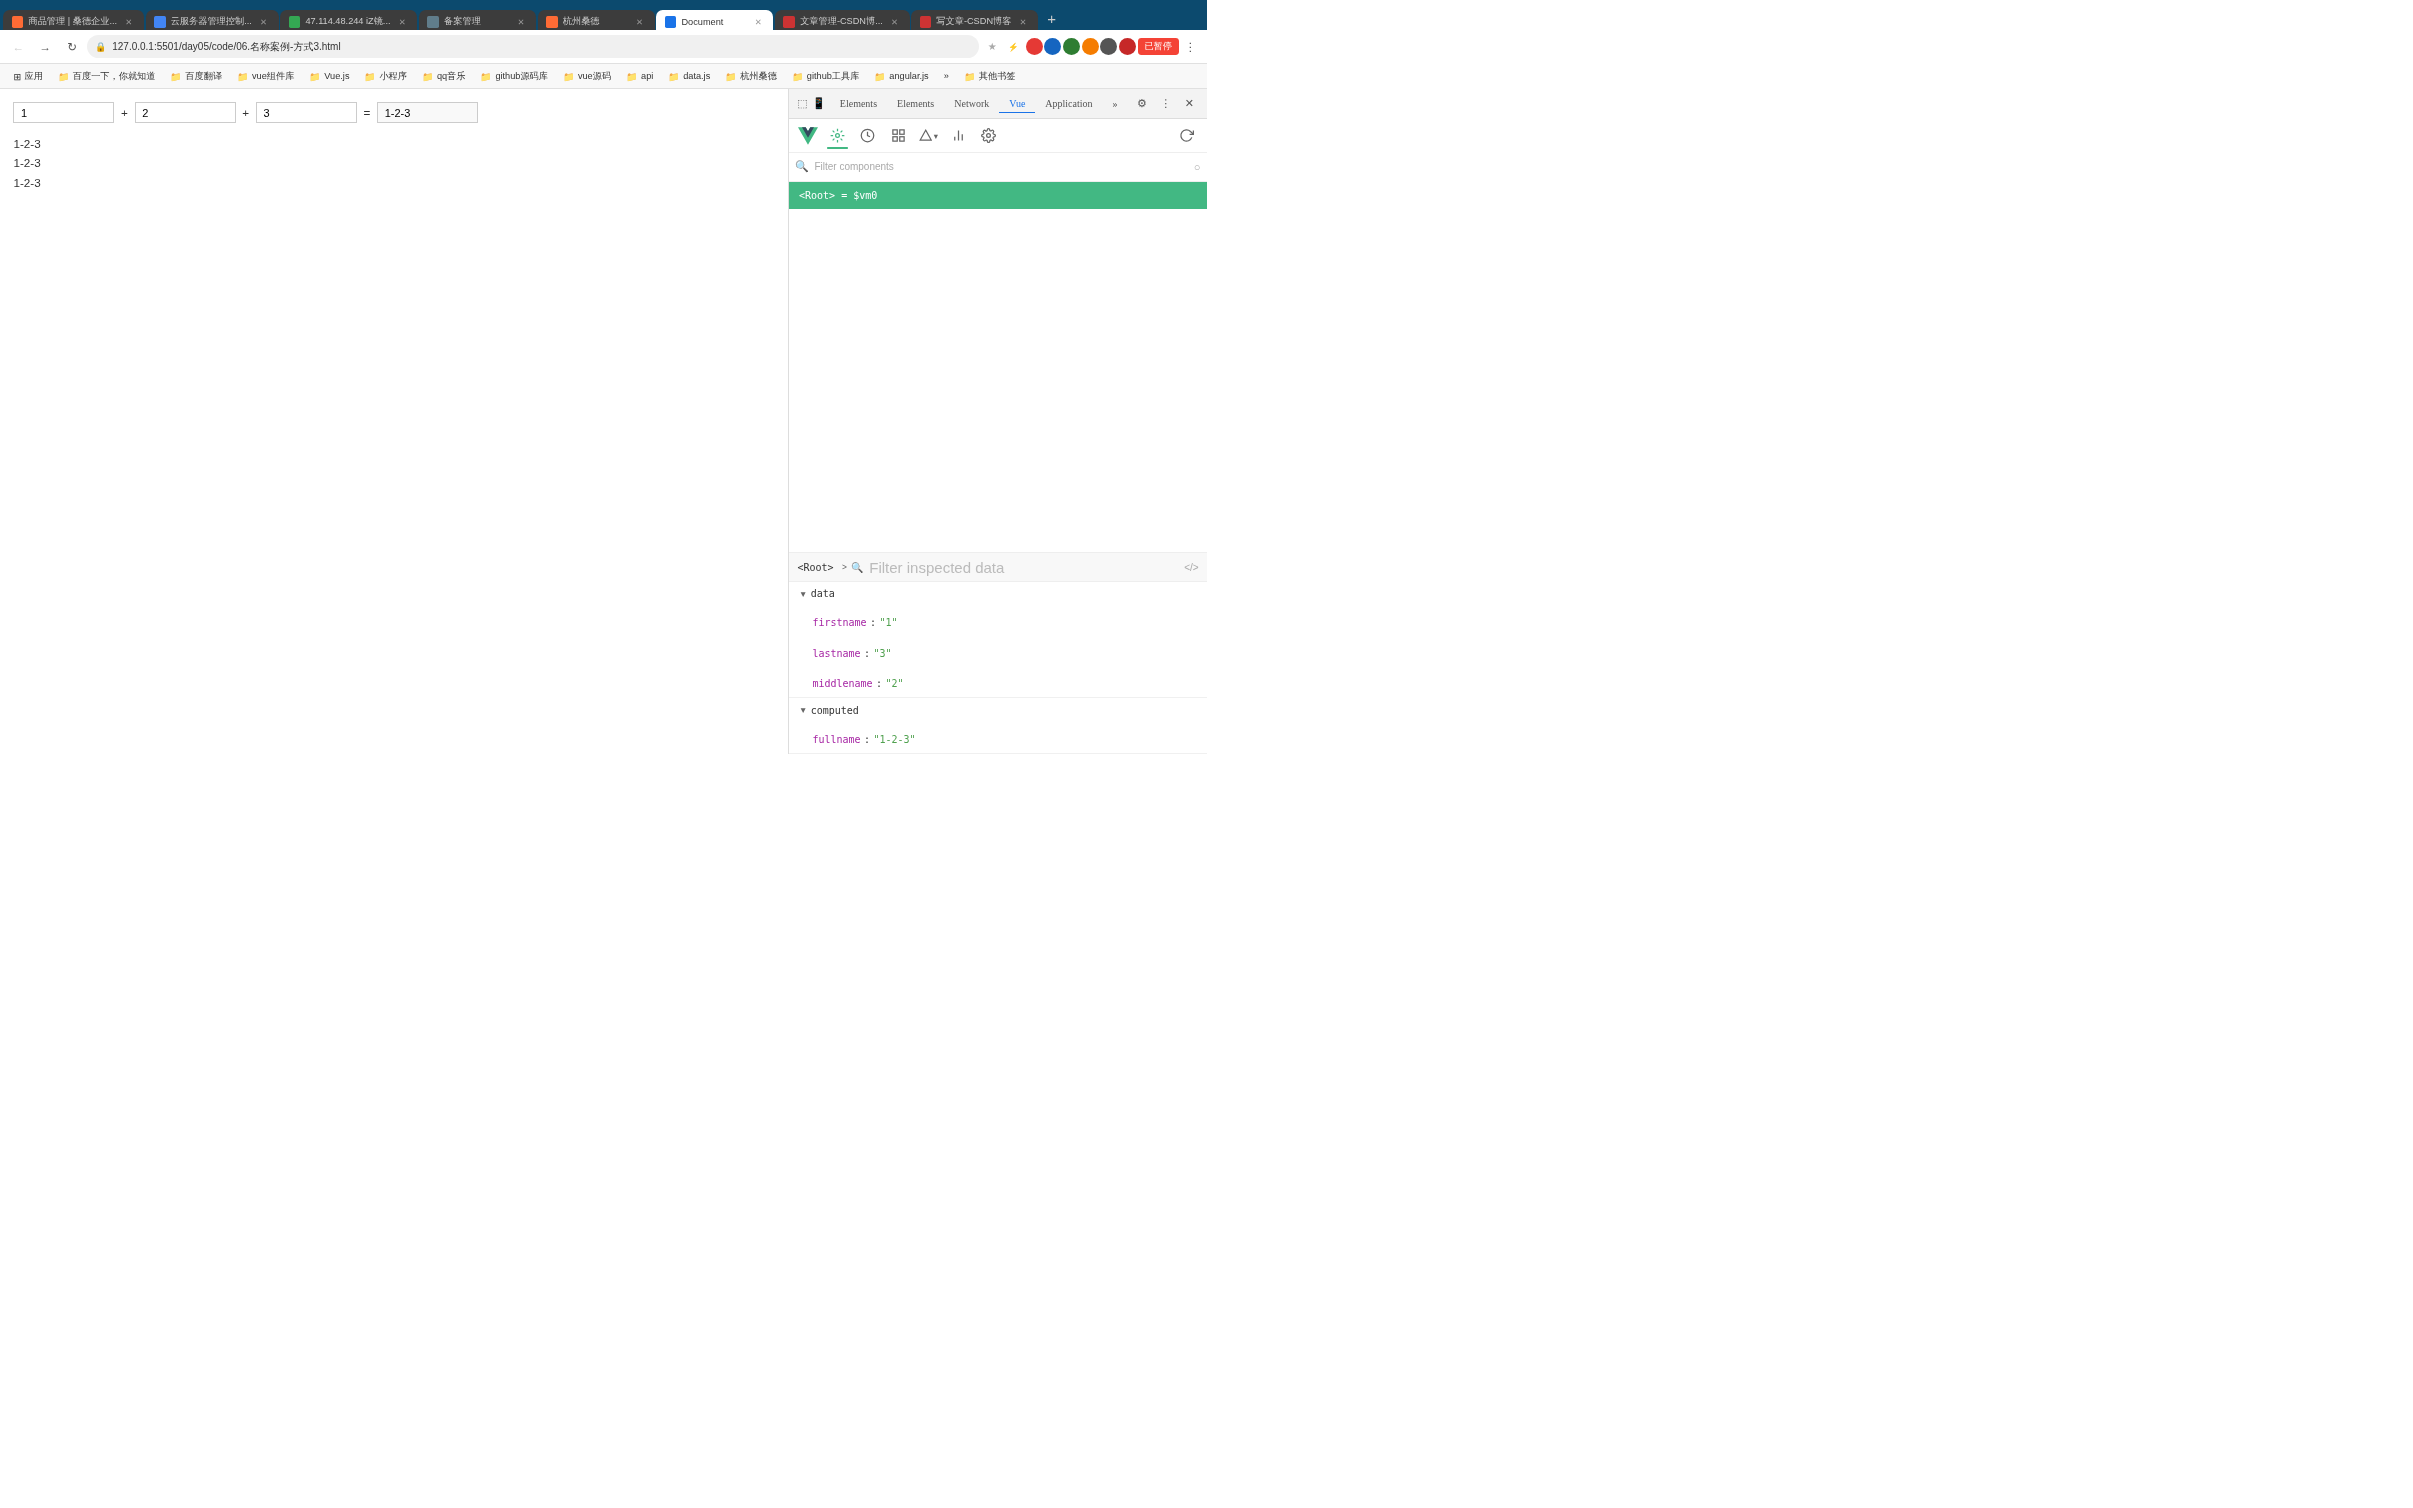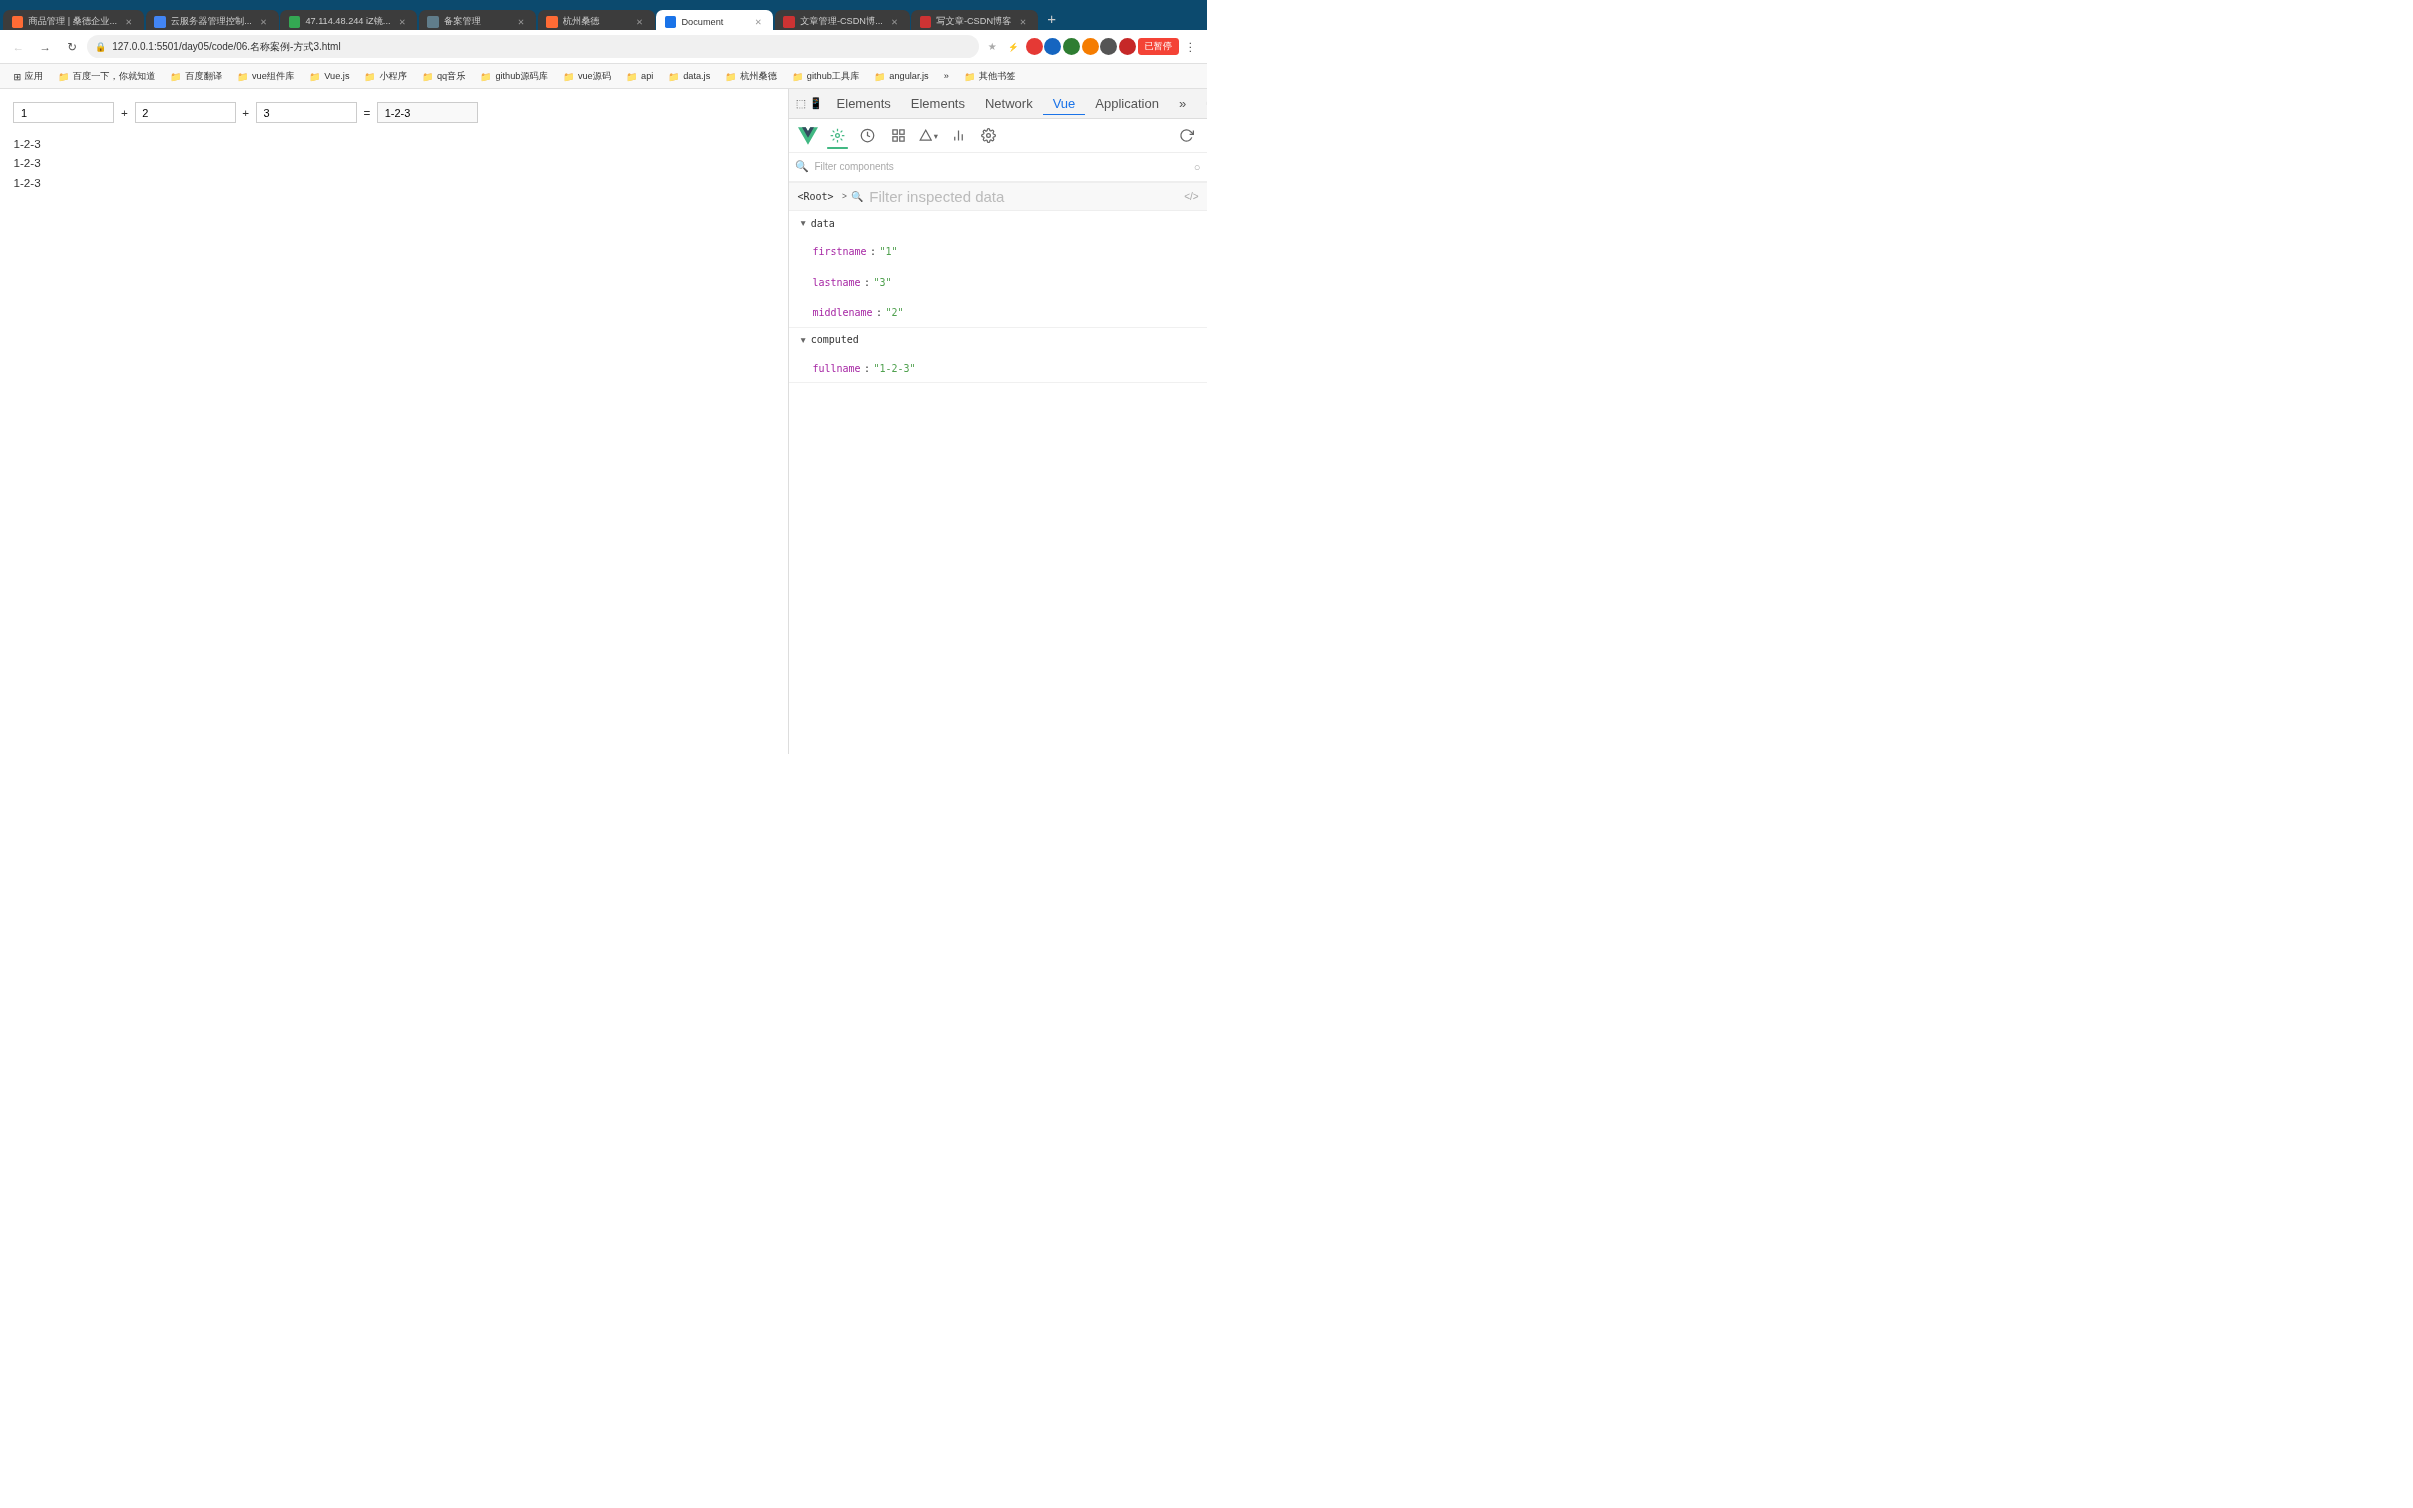--- a/index.html
+++ b/index.html
@@ -228,25 +228,26 @@
       color: #555;
     }
     .devtools-tabs {
       display: flex;
       align-items: center;
       flex: 1;
       gap: 0;
     }
     .devtools-tab {
       padding: 3.4px 10px;
-      font-size: 13px;
+      font-size: 10px;
       color: #555;
       cursor: pointer;
       border-bottom: 1.7px solid transparent;
       white-space: nowrap;
+      font-family: Liberation Serif, serif;
     }
     .devtools-tab.active {
       color: #1a73e8;
       border-bottom: 1.7px solid #1a73e8;
     }
     .devtools-tab-actions {
       display: flex;
       align-items: center;
       gap: 1.7px;
       margin-left: auto;
@@ -678,20 +679,25 @@
         </svg>
       </div>
     </div>
 
     <div class="vue-filter-bar">
       <span class="filter-icon">🔍</span>
       <input class="vue-filter-input" type="text" placeholder="Filter components" style="">
       <span class="filter-refresh">○</span>
     </div>
 
+    <div class="component-tree">
+      <div class="tree-item selected">
+        <span class="tree-item-text">&lt;Root&gt; = $vm0</span>
+      </div>
+    </div>
 
     <div class="inspected-panel">
 
       <div class="inspected-header">
         <span class="inspected-title">&lt;Root&gt;</span>
         <span class="inspected-arrow">&gt;</span>
         <span style="font-size:10px;color:#aaa;">🔍</span>
         <input class="filter-inspected" type="text" placeholder="Filter inspected data" style="">
         <span class="edit-btn">&lt;/&gt;</span>
       </div>

